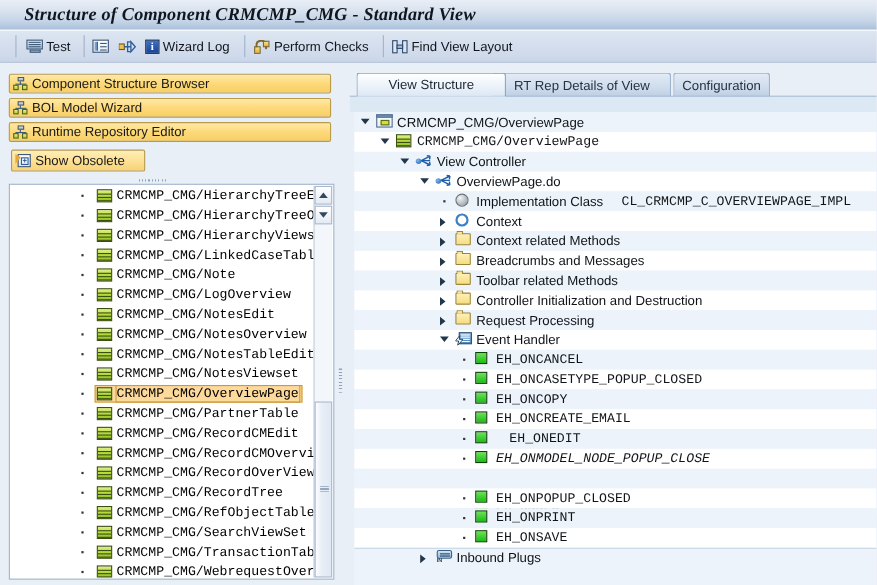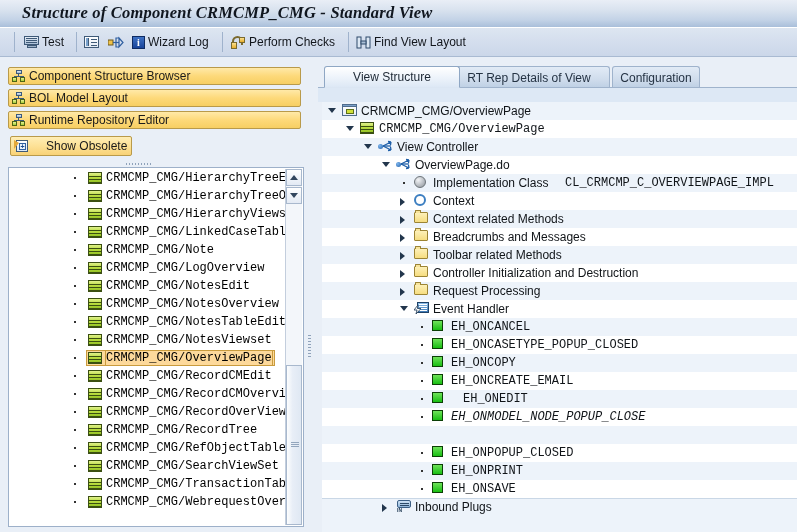--- a/index.html
+++ b/index.html
@@ -68,21 +68,21 @@
   .obsbtn {
     position: absolute; left: 10px; top: 78px; width: 122px; height: 20px;
     background: linear-gradient(to bottom, #ffeeb5 0%, #fde196 50%, #f8d277 100%);
     border: 1px solid #b99a4a;
     border-radius: 2px;
     display: flex; align-items: center; padding-left: 3px;
     box-sizing: border-box;
     font-size: 12px; color: #1a1a1a;
     cursor: default;
   }
-  .obsbtn .lbl { margin-left: 18px; text-align: center; }
+  .obsbtn .lbl { margin-left: 4px; text-align: center; }
 
   .splitter-h {
     position: absolute; left: 8px; top: 103px; width: 293px; height: 6px;
   }
   .splitter-h .dots {
     position: absolute; left: 118px; top: 2px;
     width: 26px; height: 2px;
     background-image: repeating-linear-gradient(to right, #8fa2ba 0 1px, transparent 1px 3px);
   }
 
@@ -500,21 +500,21 @@
     </div>
 
     <div class="navbtn" style="top:31px;">
       <span class="nav-ic">
         <span class="topbox"></span>
           <span class="stem"></span>
           <span class="bar"></span>
         <span class="b1"></span>
           <span class="b2"></span>
       </span>
-      <span class="lbl">BOL Model Layout</span>
+      <span class="lbl">BOL Model Wizard</span>
     </div>
 
     <div class="navbtn" style="top:53px;">
       <span class="nav-ic">
         <span class="topbox"></span>
           <span class="stem"></span>
           <span class="bar"></span>
         <span class="b1"></span>
           <span class="b2"></span>
       </span>
@@ -584,20 +584,25 @@
           <div class="lrow">
             <span class="bullet"></span>
             <span class="ic ic-view vicon"></span>
             <span class="txt">CRMCMP_CMG/NotesViewset</span>
           </div>
           <div class="lrow sel">
             <span class="bullet"></span>
             <span class="selwrap" style="width: 188.75px;"></span>
             <span class="ic ic-view vicon"></span>
             <span class="txt">CRMCMP_CMG/OverviewPage</span>
+          </div>
+          <div class="lrow">
+            <span class="bullet"></span>
+            <span class="ic ic-view vicon"></span>
+            <span class="txt">CRMCMP_CMG/PartnerTable</span>
           </div>
           <div class="lrow">
             <span class="bullet"></span>
             <span class="ic ic-view vicon"></span>
             <span class="txt">CRMCMP_CMG/RecordCMEdit</span>
           </div>
           <div class="lrow">
             <span class="bullet"></span>
             <span class="ic ic-view vicon"></span>
             <span class="txt">CRMCMP_CMG/RecordCMOverview</span>

